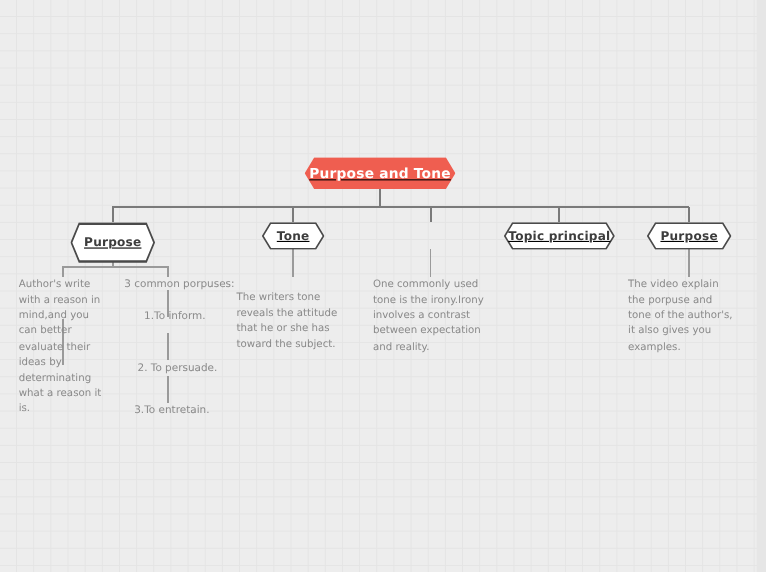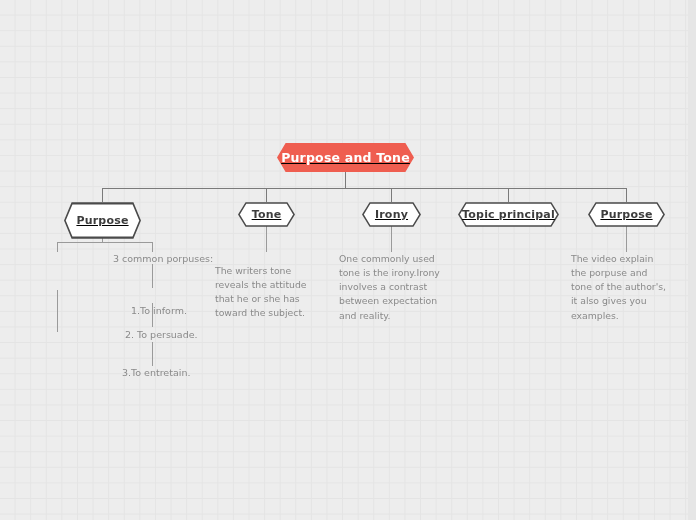--- a/index.html
+++ b/index.html
@@ -133,46 +133,41 @@
     <span class="label">Purpose</span>
   </div>
 
   <div class="node sub" style="left:238px; top:202px; width:57px; height:25px;">
     <svg class="hexwrap" viewBox="0 0 57 25" preserveAspectRatio="none">
       <polygon points="8,0.9 49,0.9 56.1,12.5 49,24.1 8,24.1 0.9,12.5" fill="#ffffff" stroke="#4a4a4a" stroke-width="1.5"></polygon>
     </svg>
     <span class="label">Tone</span>
   </div>
 
-  <div class="node sub" style="left:362px; top:202px; width:59px; height:25px;">
-    <svg class="hexwrap" viewBox="0 0 59 25" preserveAspectRatio="none">
-      <polygon points="8,0.9 51,0.9 58.1,12.5 51,24.1 8,24.1 0.9,12.5" fill="#ffffff" stroke="#4a4a4a" stroke-width="1.5"></polygon>
-    </svg>
-    <span class="label">Irony</span>
-  </div>
 
   <div class="node sub" style="left:458px; top:202px; width:101px; height:25px;">
     <svg class="hexwrap" viewBox="0 0 101 25" preserveAspectRatio="none">
       <polygon points="8,0.9 93,0.9 100.1,12.5 93,24.1 8,24.1 0.9,12.5" fill="#ffffff" stroke="#4a4a4a" stroke-width="1.5"></polygon>
     </svg>
     <span class="label">Topic principal</span>
   </div>
 
   <div class="node sub" style="left:588px; top:202px; width:77px; height:25px;">
     <svg class="hexwrap" viewBox="0 0 77 25" preserveAspectRatio="none">
       <polygon points="8,0.9 69,0.9 76.1,12.5 69,24.1 8,24.1 0.9,12.5" fill="#ffffff" stroke="#4a4a4a" stroke-width="1.5"></polygon>
     </svg>
     <span class="label">Purpose</span>
   </div>
 
+  <div class="textblock" style="left:17px; top:252px; width:82px;">Author's write with a reason in mind,and you can better evaluate their ideas by determinating what a reason it is.</div>
 
 
   <div class="listitem" style="left:113px; top:252px;">3 common porpuses:</div>
 
-  <div class="listitem" style="left:131px; top:304px;">1.To inform.</div>
+  <div class="listitem" style="left:131px; top:281px;">1.To inform.</div>
 
   <div class="listitem" style="left:125px; top:328px;">2. To persuade.</div>
 
   <div class="listitem" style="left:122px; top:366px;">3.To entretain.</div>
 
   <div class="textblock" style="left:215px; top:264px; width:104px;">The writers tone reveals the attitude that he or she has toward the subject.</div>
 
   <div class="textblock" style="left:339px; top:252px; width:106px;">One commonly used tone is the irony.Irony involves a contrast between expectation and reality.</div>
 
   <div class="textblock" style="left:571px; top:252px; width:98px;">The video explain the porpuse and tone of the author's, it also gives you examples.</div>

